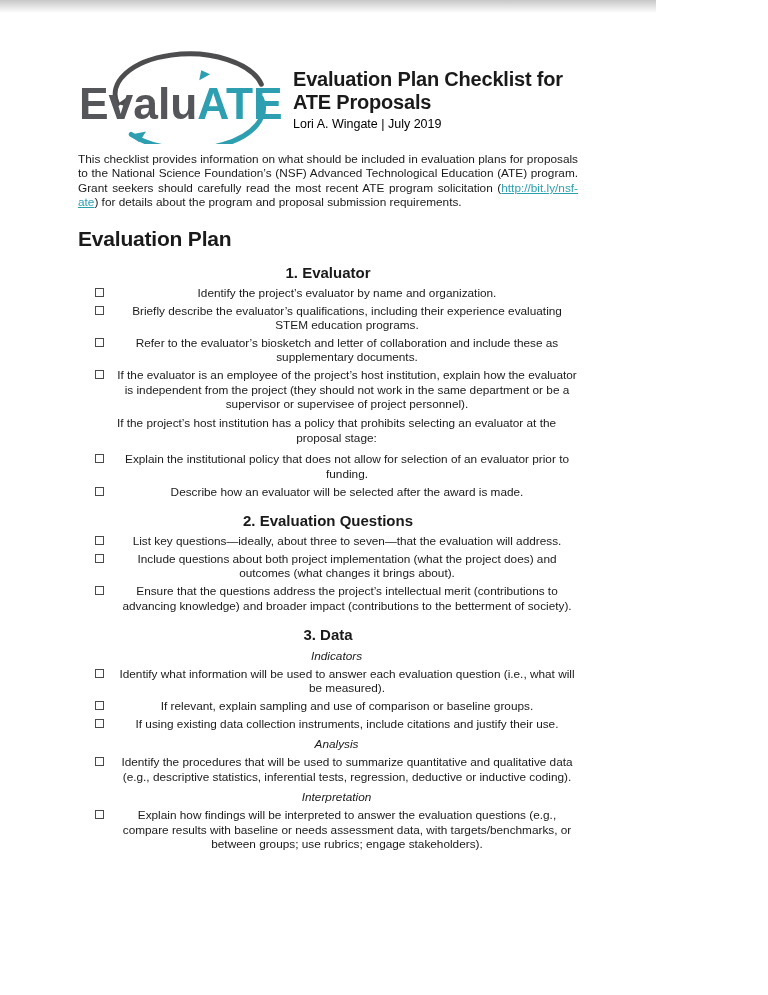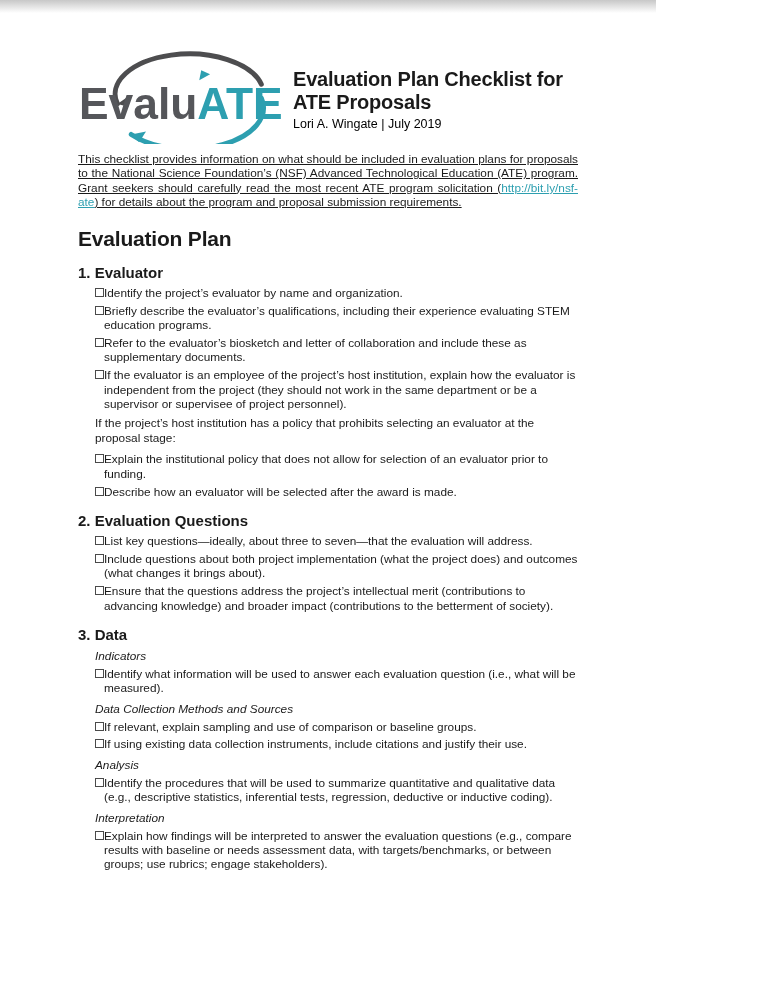--- a/index.html
+++ b/index.html
@@ -22,30 +22,30 @@
   }
   .content{padding:0 78px;}
   .header{display:flex;align-items:center;padding-top:48px;gap:8px;}
   .logo svg{width:207px;height:96px;display:block;}
   .logo text{font-family:"Liberation Sans", sans-serif;font-weight:bold;}
   .title-block{padding-top:6px;}
   .doc-title{font-size:20px;font-weight:bold;letter-spacing:-.2px;line-height:1.15;}
   .doc-byline{font-size:12.5px;margin-top:3px;color:#000000;}
   .intro{
     font-size:var(--fs-body);line-height:var(--lh-body);
-    text-align:justify;margin:8px 0 16px;text-decoration:underline;
+    text-align:justify;margin:8px 0 16px;
   }
   a.link{color:var(--accent);text-decoration:underline;cursor:pointer;}
   h1.main-heading{font-size:21px;margin:17px 0 4px;letter-spacing:-.2px;}
   .lead{font-weight:bold;font-size:var(--fs-body);line-height:1.28;margin:0;}
-  .section{margin-top:13px;}
+  .section{margin-top:13px;text-align:center;}
   h2.sec-heading{font-size:15px;margin:0 0 5px;}
   .items{margin-left:17px;}
   .item{
-    display:flex;gap:0;margin:3.5px 0;
+    display:flex;gap:12px;margin:3.5px 0;
     font-size:var(--fs-body);line-height:var(--lh-body);
   }
   .checkbox{
     flex:0 0 auto;width:9px;height:9px;border:1.2px solid #4a4a4a;
     margin-top:2px;background:#fff;
   }
   .item-text{flex:1;}
   .note{font-size:var(--fs-body);line-height:var(--lh-body);margin:5px 0 7px;}
   .subhead{font-style:italic;font-size:var(--fs-body);line-height:var(--lh-body);margin:6px 0 2px;}
 </style>
@@ -143,21 +143,20 @@
   <section class="section">
     <h2 class="sec-heading"><span class="sec-num">3.</span> <span class="sec-title">Data</span></h2>
     <div class="items">
   <p class="subhead">Indicators</p>
 
   <div class="item">
     <span class="checkbox"></span>
     <span class="item-text">Identify what information will be used to answer each evaluation question (i.e., what will be measured).</span>
   </div>
 
-  <p class="subhead">Data Collection Methods and Sources</p>
 
 
   <div class="item">
     <span class="checkbox"></span>
     <span class="item-text">If relevant, explain sampling and use of comparison or baseline groups.</span>
   </div>
 
   <div class="item">
     <span class="checkbox"></span>
     <span class="item-text">If using existing data collection instruments, include citations and justify their use.</span>

